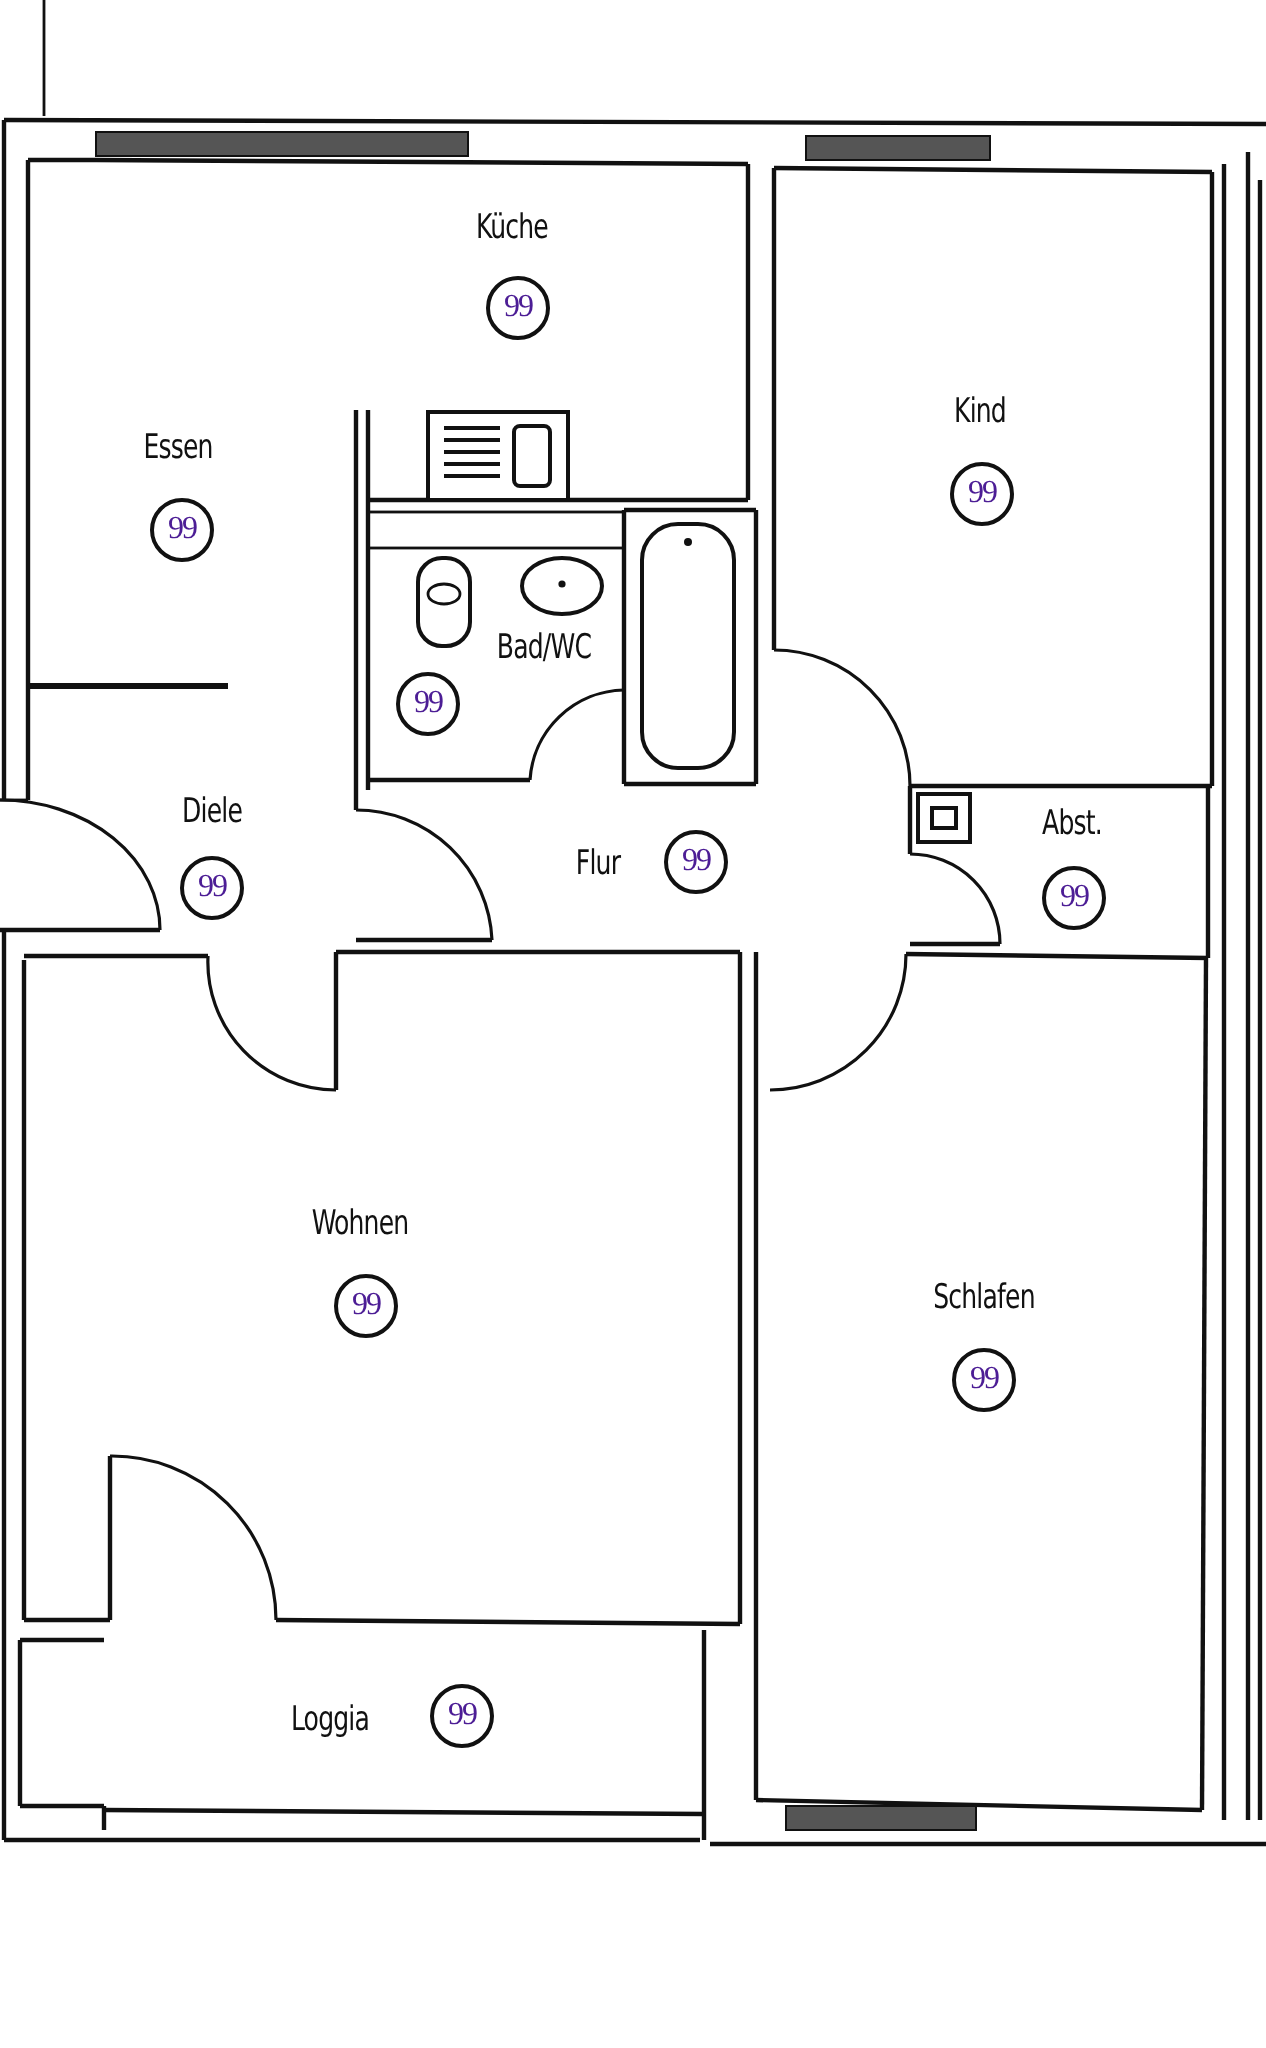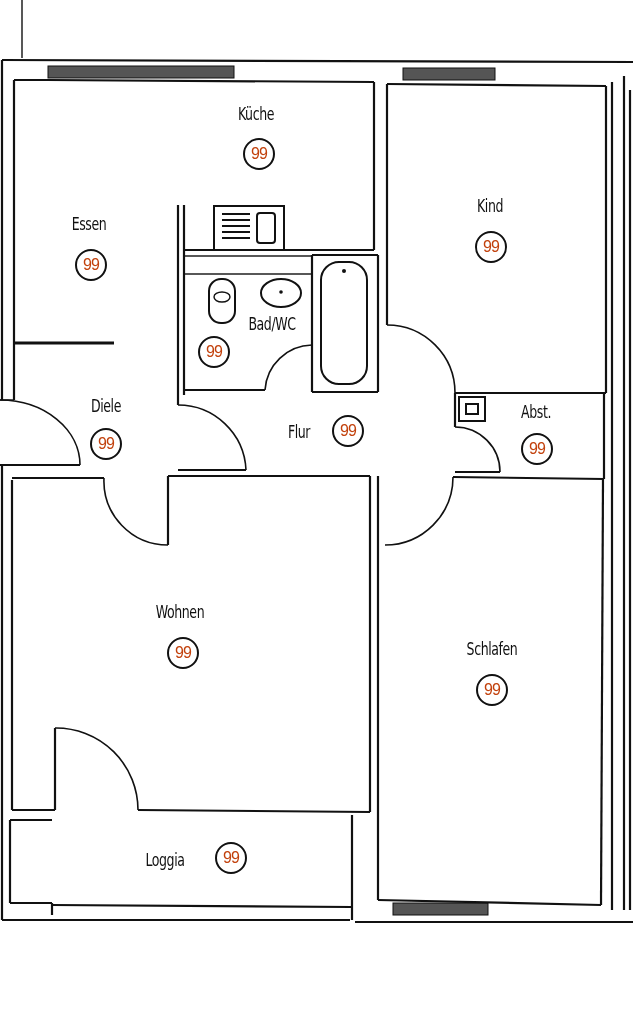--- a/index.html
+++ b/index.html
@@ -10,21 +10,21 @@
   .win { fill: #555; stroke: #111; stroke-width: 1; }
   .arc { fill: none; stroke: #111; stroke-width: 1.6; }
   .fix { fill: #fff; stroke: #111; stroke-width: 2; }
   .label {
     position: absolute; font-family: "DejaVu Sans Condensed", "DejaVu Sans", sans-serif;
     font-size: 17px; color: #111; letter-spacing: -0.5px; transform: translateX(-50%) scaleX(0.82);
     white-space: nowrap; line-height: 1;
   }
   .badge {
     position: absolute; width: 32px; height: 32px; border: 2px solid #111; border-radius: 50%;
-    box-sizing: border-box; font-family: Liberation Sans, sans-serif; font-size: 16px; color: #c2410c;
+    box-sizing: border-box; font-family: Liberation Serif, serif; font-size: 16px; color: #4c1d95;
     display: flex; align-items: center; justify-content: center; transform: translateX(-50%);
     letter-spacing: -1px;
   }
 </style>
 </head>
 <body>
 
 <svg width="633" height="1024" viewBox="0 0 633 1024">
 
   <line x1="22" y1="0" x2="22" y2="58" class="thin"></line>

